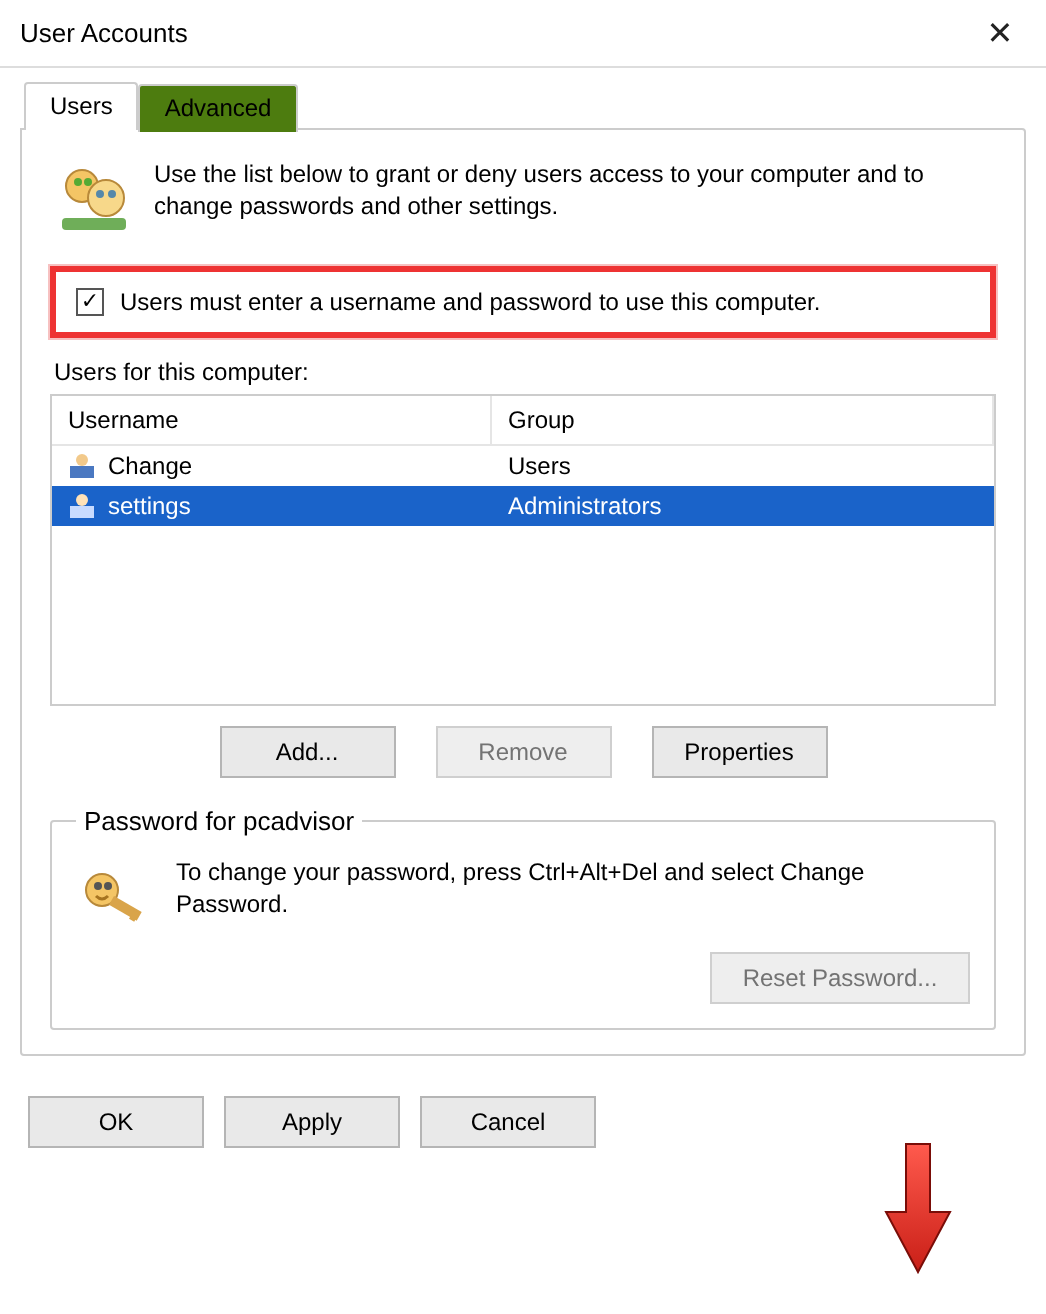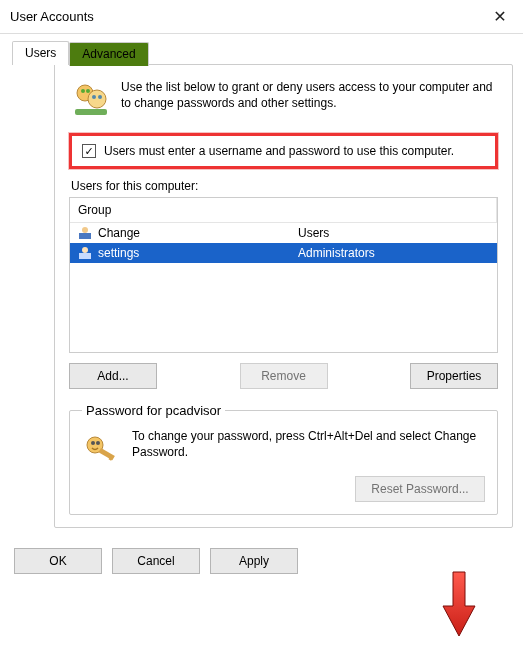--- a/index.html
+++ b/index.html
@@ -35,21 +35,20 @@
     top: 1px;
     cursor: default;
     border-radius: 2px 2px 0 0;
   }
   .tab.inactive { top: 2px; background: #4d7c0f; }
   .tabpanel {
     border: 1px solid #ccc;
     background: #fff;
     border-radius: 0 2px 2px 2px;
     padding: 10px 14px 12px 14px;
-    margin-left: 44px;
   }
   .intro { display: flex; gap: 10px; align-items: flex-start; padding: 4px 2px 10px 2px; }
   .intro-icon { width: 40px; height: 40px; flex: none; }
   .intro-text { line-height: 1.35; color: #000; }
   .highlight {
     border: 3px solid #e33;
     box-shadow: 0 0 0 1px rgba(227,51,51,.3);
     padding: 8px 10px;
     display: flex;
     align-items: center;
@@ -74,21 +73,21 @@
     background: #fff;
   }
   .col-user { width: 220px; }
   .col-group { flex: 1; }
   .row { display: flex; align-items: center; height: 20px; padding: 0; }
   .row .cell { padding: 2px 8px; display:flex; align-items:center; gap:6px; }
   .row .cell.cu { width: 220px; }
   .row .cell.cg { flex: 1; }
   .row.sel { background: #1a63c9; color: #fff; }
   .user-ico { width: 14px; height: 14px; display:inline-block; }
-  .btnrow { display:flex; justify-content: space-between; gap: 4px; margin-top: 10px; }
+  .btnrow { display:flex; justify-content: center; gap: 20px; margin-top: 10px; }
   button.win {
     font: inherit; font-size: 12px;
     height: 26px; min-width: 88px;
     background: #e9e9e9;
     border: 1px solid #b5b5b5;
     padding: 0 12px;
     cursor: default;
   }
   button.win:disabled { color: #737373; background:#eee; border-color:#cfcfcf; }
   fieldset.group {
@@ -137,20 +136,21 @@
 
       <div class="highlight">
         <span class="chk">✓</span>
         <span>Users must enter a username and password to use this computer.</span>
       </div>
 
       <div class="sect-label">Users for this computer:</div>
 
       <div class="listbox">
         <div class="list-head">
+          <div class="col col-user">Username</div>
           <div class="col col-group">Group</div>
         </div>
 
         <div class="row">
           <div class="cell cu">
             <svg class="user-ico" viewBox="0 0 14 14">
               <rect x="1" y="7" width="12" height="6" fill="#4a78c1"></rect>
               <circle cx="7" cy="4" r="3" fill="#f2c98a"></circle>
             </svg>
             <span>Change</span>
@@ -197,22 +197,22 @@
           <button class="win" disabled="" style="min-width:130px">Reset Password...</button>
         </div>
       </fieldset>
 
     </div>
   </div>
 </div>
 
 <div class="dlg-btns">
   <button class="win">OK</button>
+  <button class="win">Apply</button>
   <button class="win">Cancel</button>
-  <button class="win">Apply</button>
 </div>
 
 <svg class="arrow-ann" width="40" height="70">
   <defs>
     <linearGradient id="ag" x1="0" y1="0" x2="0" y2="1">
       <stop offset="0" stop-color="#ff5a4d"></stop>
         <stop offset="1" stop-color="#c91f17"></stop>
     </linearGradient>
   </defs>
   <path d="M14 2 h12 v34 h10 L20 66 L4 36 h10 z" fill="url(#ag)" stroke="#7a0d08" stroke-width="1"></path>

